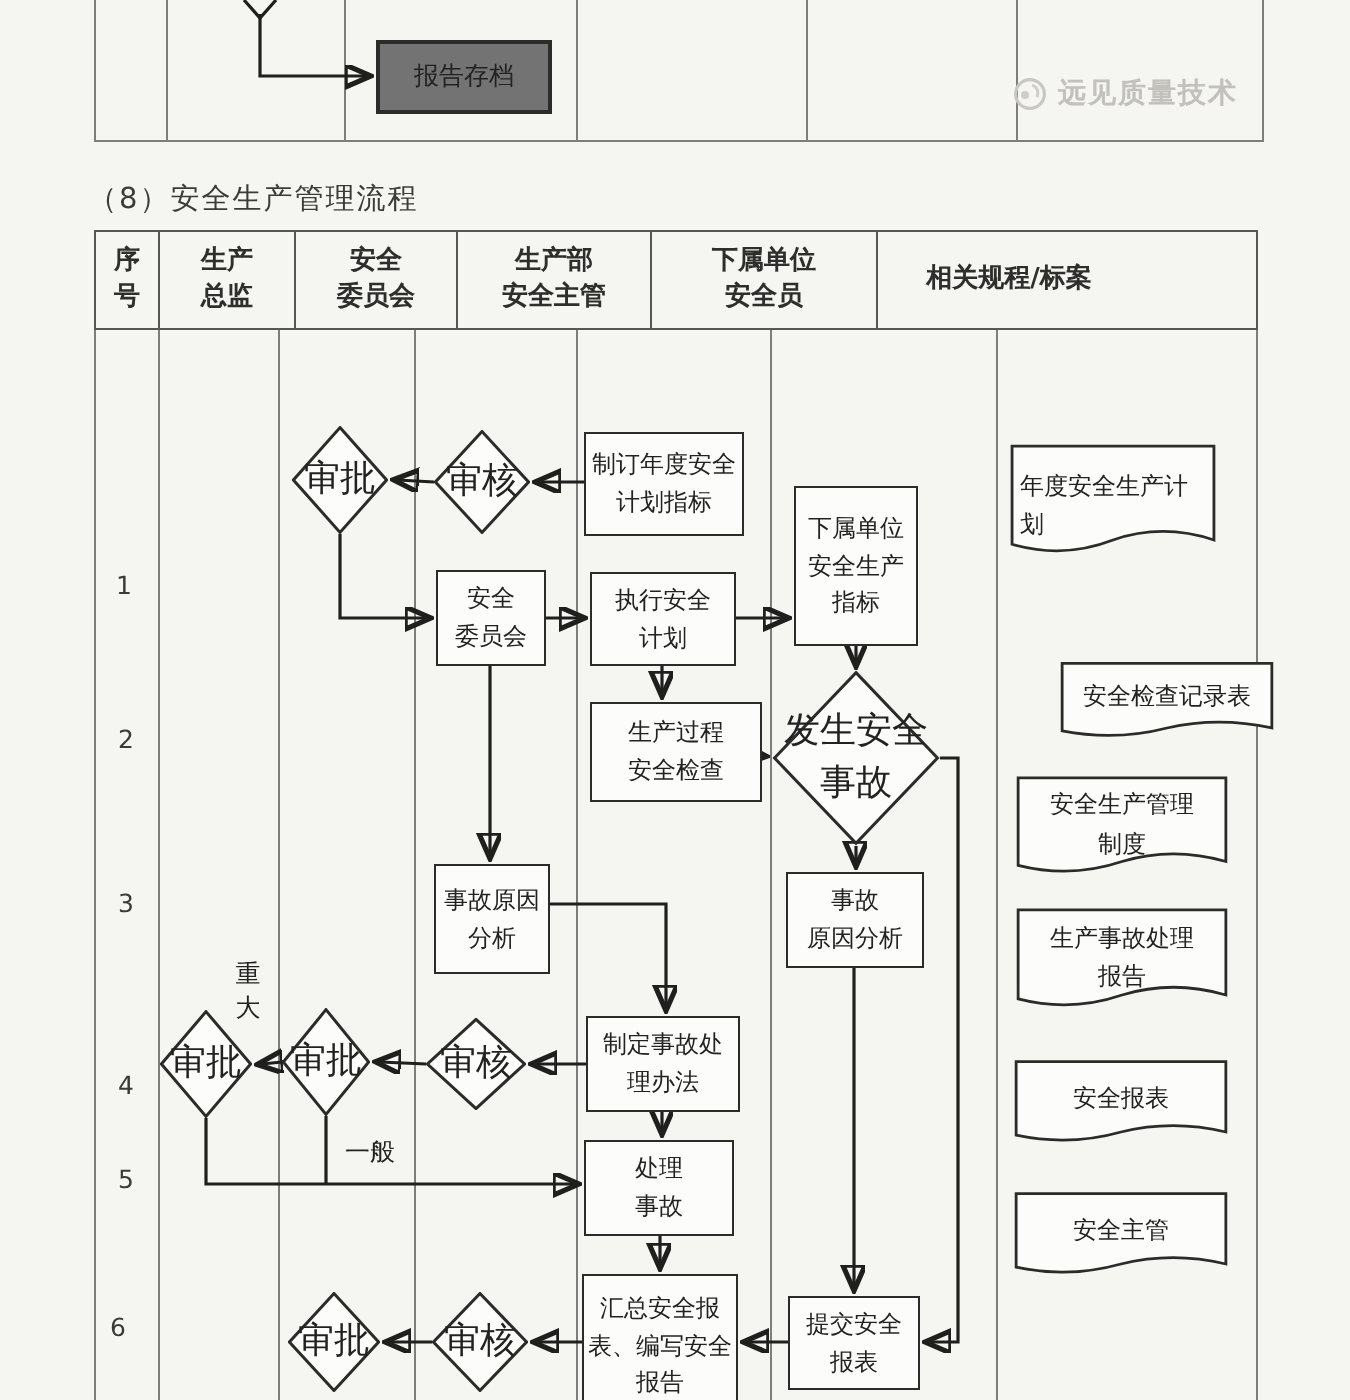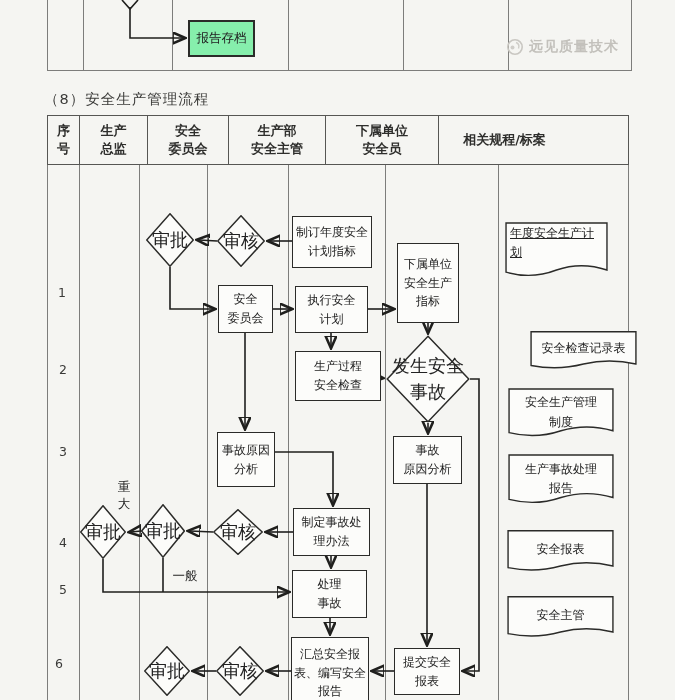--- a/index.html
+++ b/index.html
@@ -37,30 +37,30 @@
     position:absolute;left:0;top:0;right:0;bottom:0;display:flex;align-items:center;justify-content:center;
     text-align:center;font-size:18px;line-height:1.45;white-space:pre-line;color:#222;
   }
   .doc{position:absolute;z-index:3;}
   .doc svg{position:absolute;left:0;top:0;width:100%;height:100%;}
   .doc path{fill:#fcfcfa;stroke:#2b2b29;stroke-width:1.4;vector-effect:non-scaling-stroke;}
   .doc .dtext{
     position:absolute;left:0;top:0;right:0;bottom:8px;display:flex;align-items:center;justify-content:center;
     text-align:center;font-size:12px;line-height:1.6;white-space:pre-line;color:#222;
   }
-  .doc.leftalign .dtext{justify-content:flex-start;text-align:left;padding:2px 0 0 5px;align-items:flex-start;text-decoration:underline;}
+  .doc.leftalign .dtext{justify-content:flex-start;text-align:left;padding:12px 0 0 5px;align-items:flex-start;}
   .flowlabel{position:absolute;z-index:4;font-size:12.5px;color:#222;white-space:pre-line;line-height:1.35;text-align:center;}
   .rownum{position:absolute;z-index:2;font-size:12.5px;color:#3a3a38;}
   #connectors{position:absolute;left:0;top:0;z-index:2;pointer-events:none;}
   #connectors path{fill:none;stroke:#1f1f1d;stroke-width:1.6;}
   #title{position:absolute;left:44px;top:90px;font-size:14.5px;color:#3b3b39;letter-spacing:1px;z-index:2;}
   #watermark{position:absolute;left:506px;top:38px;display:flex;align-items:center;gap:5px;z-index:3;}
   #watermark .wtext{font-size:14px;font-weight:600;color:#c3c1bc;letter-spacing:1px;}
   #archivebox{
-    position:absolute;left:188px;top:20px;width:67px;height:37px;background:#86efac;
+    position:absolute;left:188px;top:20px;width:88px;height:37px;background:#737373;
     border:2px solid #2b2b29;box-sizing:border-box;display:flex;align-items:center;justify-content:center;
     font-size:12.5px;color:#222;z-index:3;
   }
 </style>
 </head>
 <body>
 
 <div id="root">
 
   <div>

